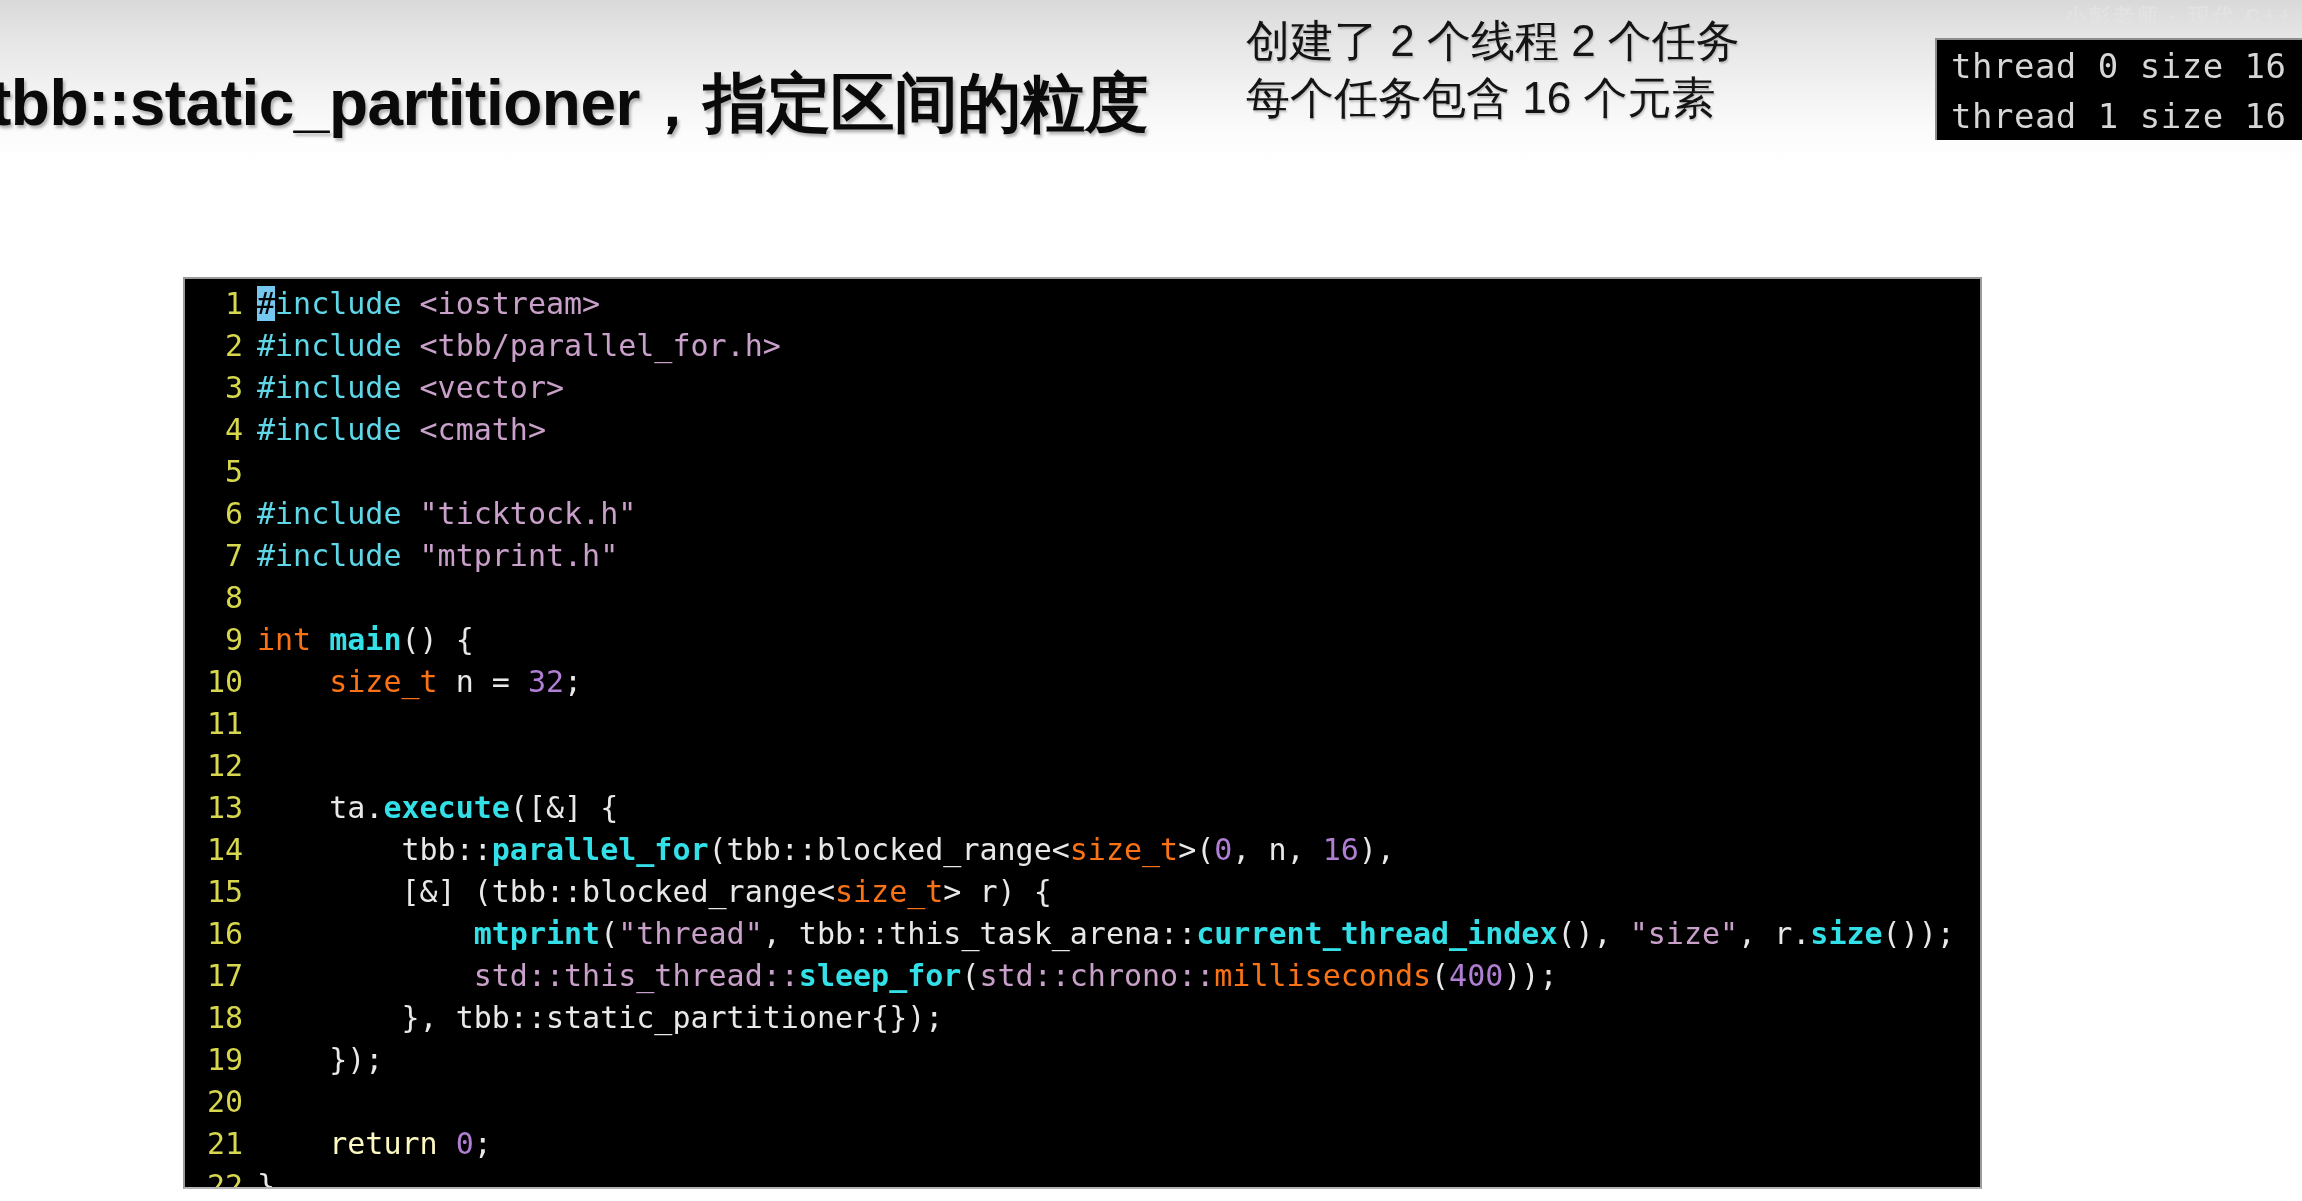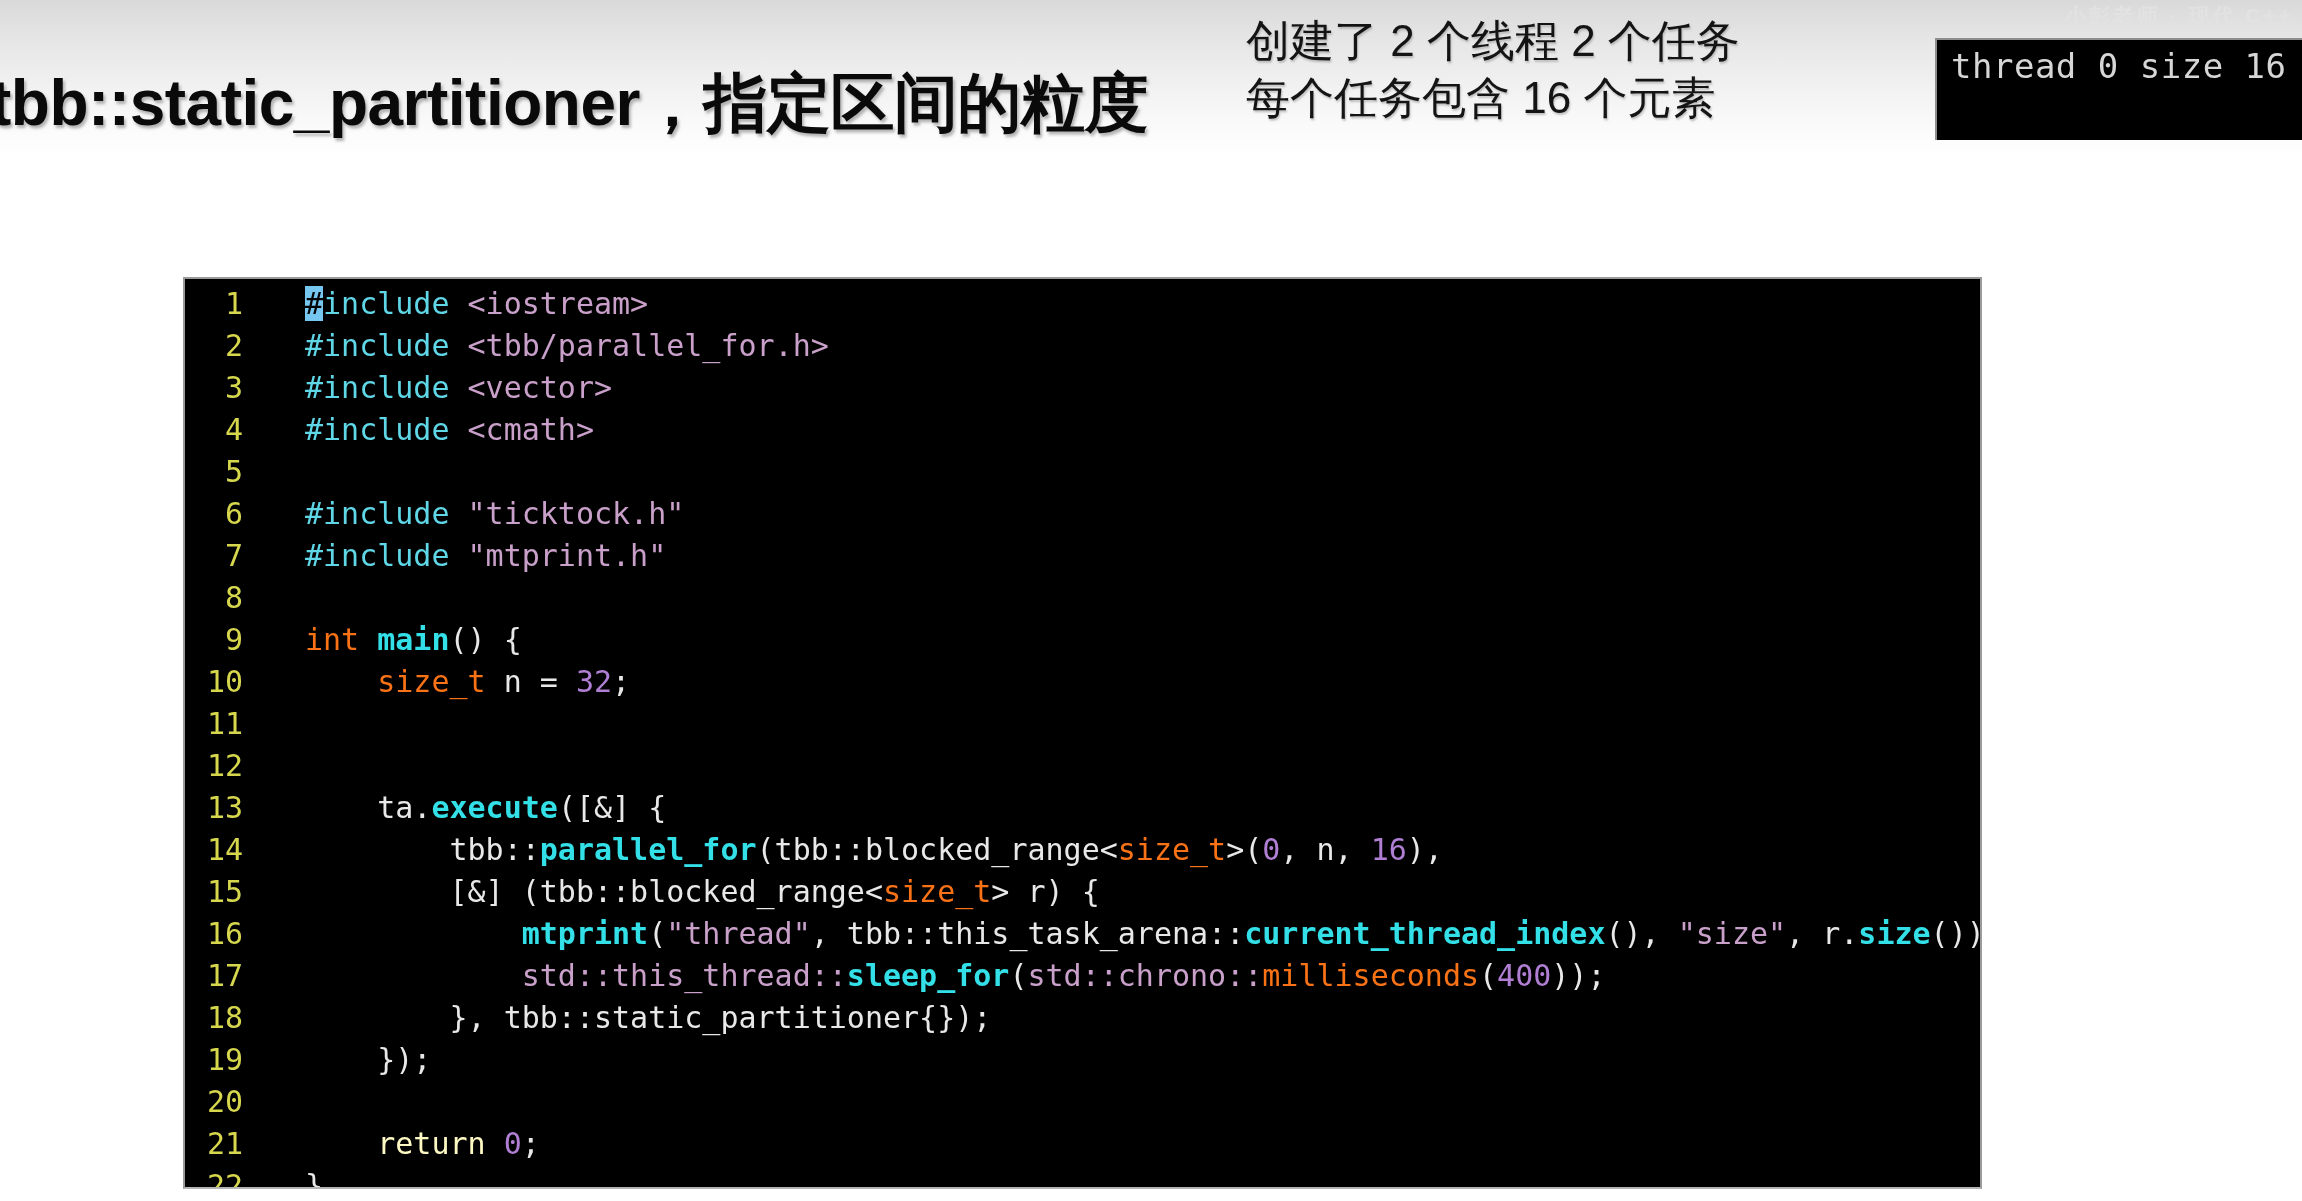--- a/index.html
+++ b/index.html
@@ -133,21 +133,20 @@
     text-align: right;
     color: #d7d74e;
     padding-right: 14px;
     box-sizing: border-box;
     user-select: none;
   }
   .code-text {
     white-space: pre;
     color: #e8e8e8;
     letter-spacing: 0px;
-    margin-left: 48px;
   }
 
   
   .t-plain   { color: #e8e8e8; }
   .t-pre     { color: #5fd7e7; }            
   .t-string  { color: #c9a0c9; }            
   .t-type    { color: #f97316; }            
   .t-fn      { color: #33e0e8; font-weight: bold; }  
   .t-num     { color: #b07fd4; }            
   .t-kw      { color: #fef9c3; }            
@@ -166,20 +165,21 @@
 
 <h1 id="slide-title">tbb::static_partitioner，指定区间的粒度</h1>
 
 <div id="annotation">
   <span class="note-line">创建了 2 个线程 2 个任务</span>
   <span class="note-line">每个任务包含 16 个元素</span>
 </div>
 
 <div id="terminal-output">
   <span class="term-line">thread 0 size 16</span>
+  <span class="term-line">thread 1 size 16</span>
 </div>
 
 <div id="code-panel">
   <div id="code-lines">
 
     <div class="code-row">
       <span class="ln">1</span>
       <span class="code-text"><span class="t-pre t-cursor">#</span><span class="t-pre">include</span> <span class="t-string">&lt;iostream&gt;</span></span>
     </div>
 

